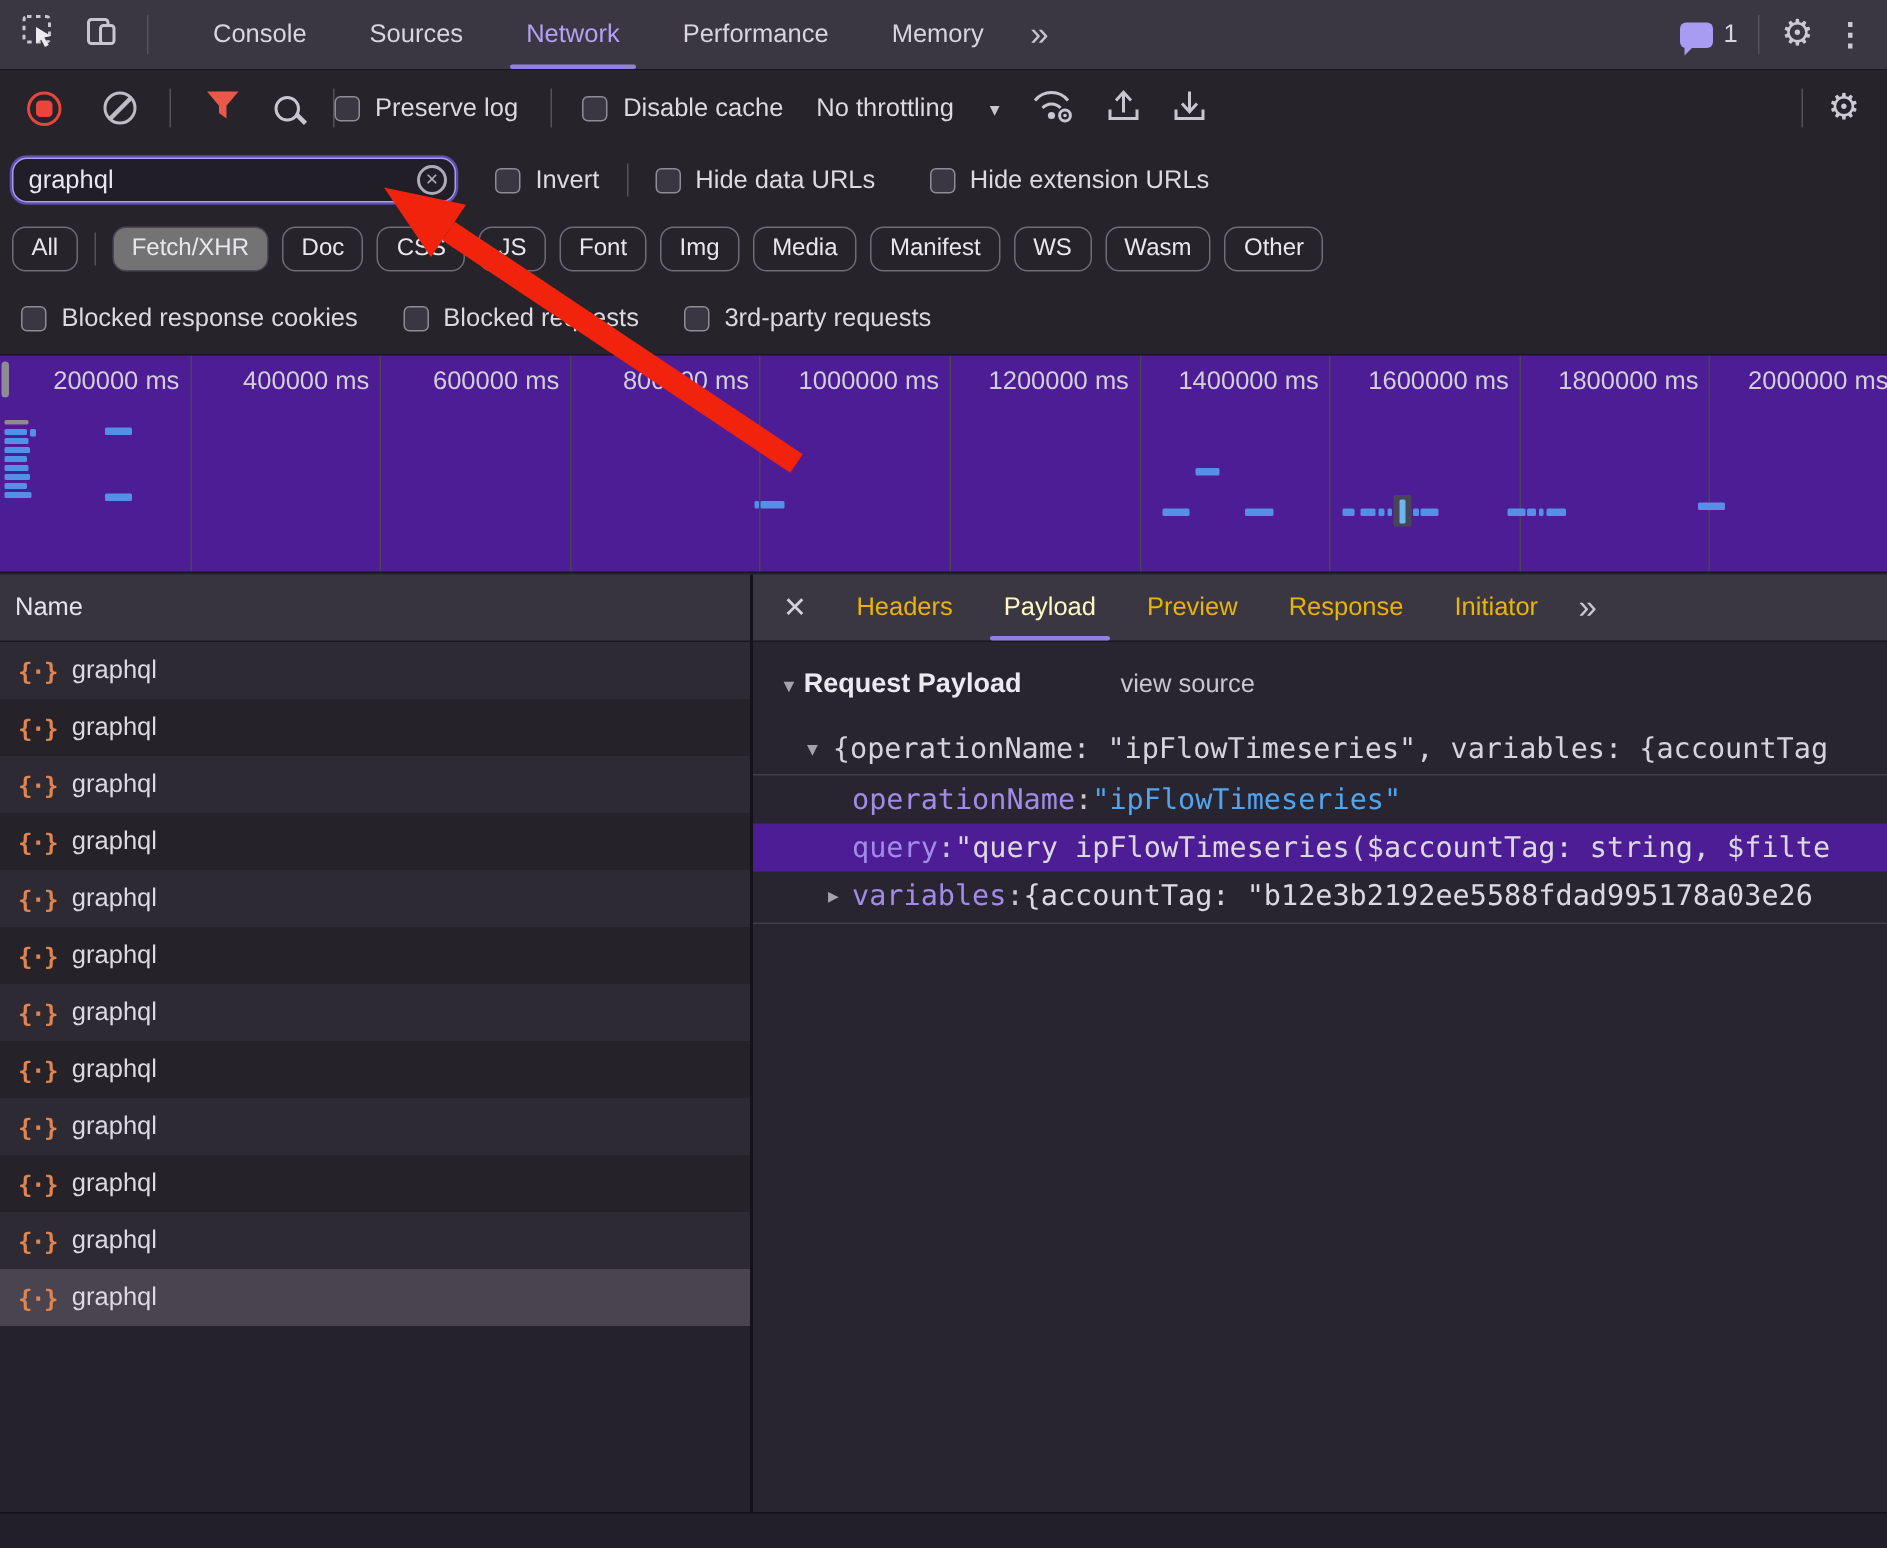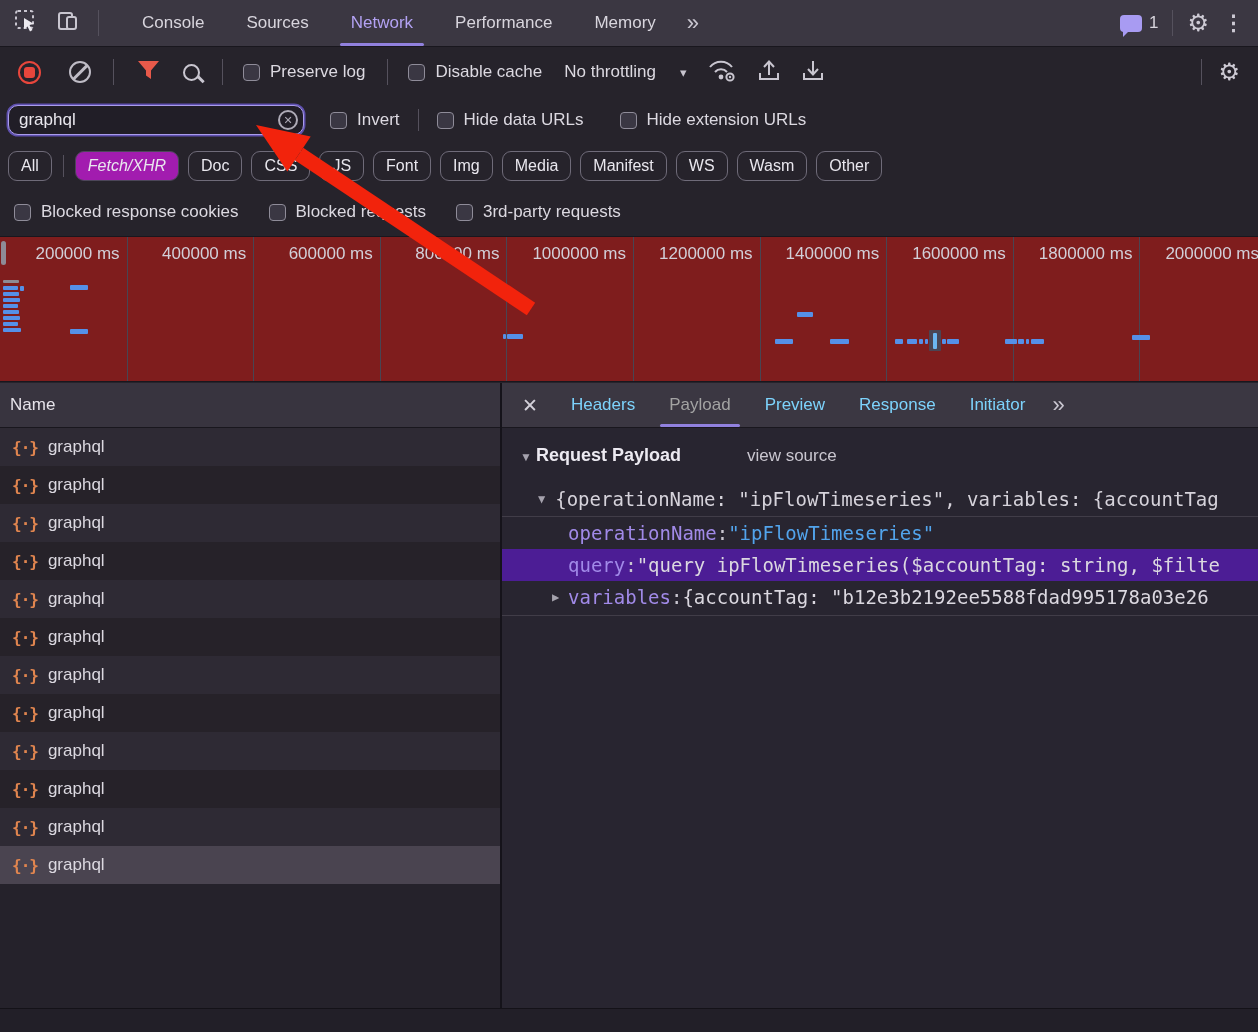--- a/index.html
+++ b/index.html
@@ -60,29 +60,29 @@
     border-radius:50%; color:#aeabb7; font-size:11px; display:flex; align-items:center;
     justify-content:center; line-height:1; }
   .filterrow .cbx{ margin-left:26px; }
   .filterrow .vdiv{ margin-left:18px; height:22px; }
 
   
   .chiprow{ position:absolute; top:146px; left:0; right:0; height:40px; display:flex;
     align-items:center; gap:9px; padding-left:8px; }
   .chip{ height:30px; display:flex; align-items:center; padding:0 12px; border:1px solid #6f6b79;
     border-radius:9px; font-size:16px; color:#e9e7ee; background:transparent; white-space:nowrap; }
-  .chip.active{ background:#a21caf; border-color:#4c4659;font-style:italic; }
+  .chip.active{ background:#737373; border-color:#4c4659; }
   .chipdiv{ width:1px; height:22px; background:#55515d; margin:0 2px; }
 
   
   .checkrow{ position:absolute; top:192px; left:0; right:0; height:40px; display:flex;
     align-items:center; gap:30px; padding-left:14px; }
 
   
-  .timeline{ position:absolute; top:236px; left:0; right:0; height:146px; background:#7f1d1d;
+  .timeline{ position:absolute; top:236px; left:0; right:0; height:146px; background:#4c1d95;
     border-top:1px solid #19171e; border-bottom:1px solid #19171e; overflow:hidden; }
   .tlabel{ position:absolute; top:7px; font-size:17px; color:#d2cfd8; text-align:right; white-space:nowrap; }
   .tgrid{ position:absolute; top:0; bottom:0; width:1px; background:#494552; }
   .tpill{ position:absolute; left:1px; top:4px; width:5px; height:24px; background:#8e8b96; border-radius:3px; }
   .wbar{ position:absolute; border-radius:1px; }
 
   
   .main{ position:absolute; top:383px; left:0; right:0; bottom:24px;padding-left:12px; }
   .left{ position:absolute; left:0; top:0; bottom:0; width:500px; background:#25222b; }
   .panediv{ position:absolute; left:500px; top:0; bottom:0; width:2px; background:#15131a; }
@@ -93,22 +93,22 @@
   .nrow.selected{ background:#4a4450; }
   .ficon{ font-family:"DejaVu Sans Mono",monospace; color:#e0854f; font-size:16px; font-weight:bold;
     margin:0 10px 0 12px; letter-spacing:-1px; }
 
   
   .right{ position:absolute; left:502px; top:0; right:0; bottom:0; background:#282530; }
   .dtabs{ height:45px; background:#3b3742; border-bottom:1px solid #19171e; display:flex;
     align-items:center; }
   .closex{ font-size:19px; color:#d3d0d9; padding:0 16px 0 20px; }
   .dtab{ position:relative; display:flex; align-items:center; height:100%; padding:0 17px;
-    font-size:17px; color:#7dd3fc; }
-  .dtab.active{ color:#a3a3a3; }
+    font-size:17px; color:#eab308; }
+  .dtab.active{ color:#fef9c3; }
   .dtab.active::after{ content:""; position:absolute; left:8px; right:8px; bottom:0; height:3px;
     border-radius:2px; background:#9181de; }
   .payload{ position:absolute; top:45px; left:0; right:0; bottom:0; }
   .tri{ color:#a5a2ad; font-size:12px; }
   .p-head{ position:absolute; top:17px; left:18px; display:flex; align-items:baseline; gap:4px; }
   .p-title{ font-size:18px; font-weight:bold; color:#eceaf1; }
   .p-vs{ font-size:17px; color:#c9c6cf; margin-left:62px; }
   .code{ font-family:"DejaVu Sans Mono",monospace; font-size:19px; white-space:nowrap; }
   .p-preview{ position:absolute; top:60px; left:36px; right:0; overflow:hidden; display:flex;
     align-items:center; gap:10px; color:#d6d3db; }
@@ -169,21 +169,21 @@
     <span class="rec"></span>
     <span class="ban"></span>
     <span class="vdiv"></span>
     <span class="funnel">
       <svg width="25" height="22" viewBox="0 0 25 22">
           <path d="M2 2 h21 l-8 9.5 v8.5 l-5 -3.6 v-4.9 Z" fill="#e8594a"></path>
         </svg>
     </span>
     <span class="mag"></span>
     <span class="vdiv"></span>
-    <label class="cbx" style="margin-left:20px">
+    <label class="cbx" style="">
       <span class="box"></span>
       <span>Preserve log</span>
     </label>
     <span class="vdiv"></span>
     <label class="cbx" style="margin-left:20px">
       <span class="box"></span>
       <span>Disable cache</span>
     </label>
     <span class="throttle">
       <span>No throttling</span>

